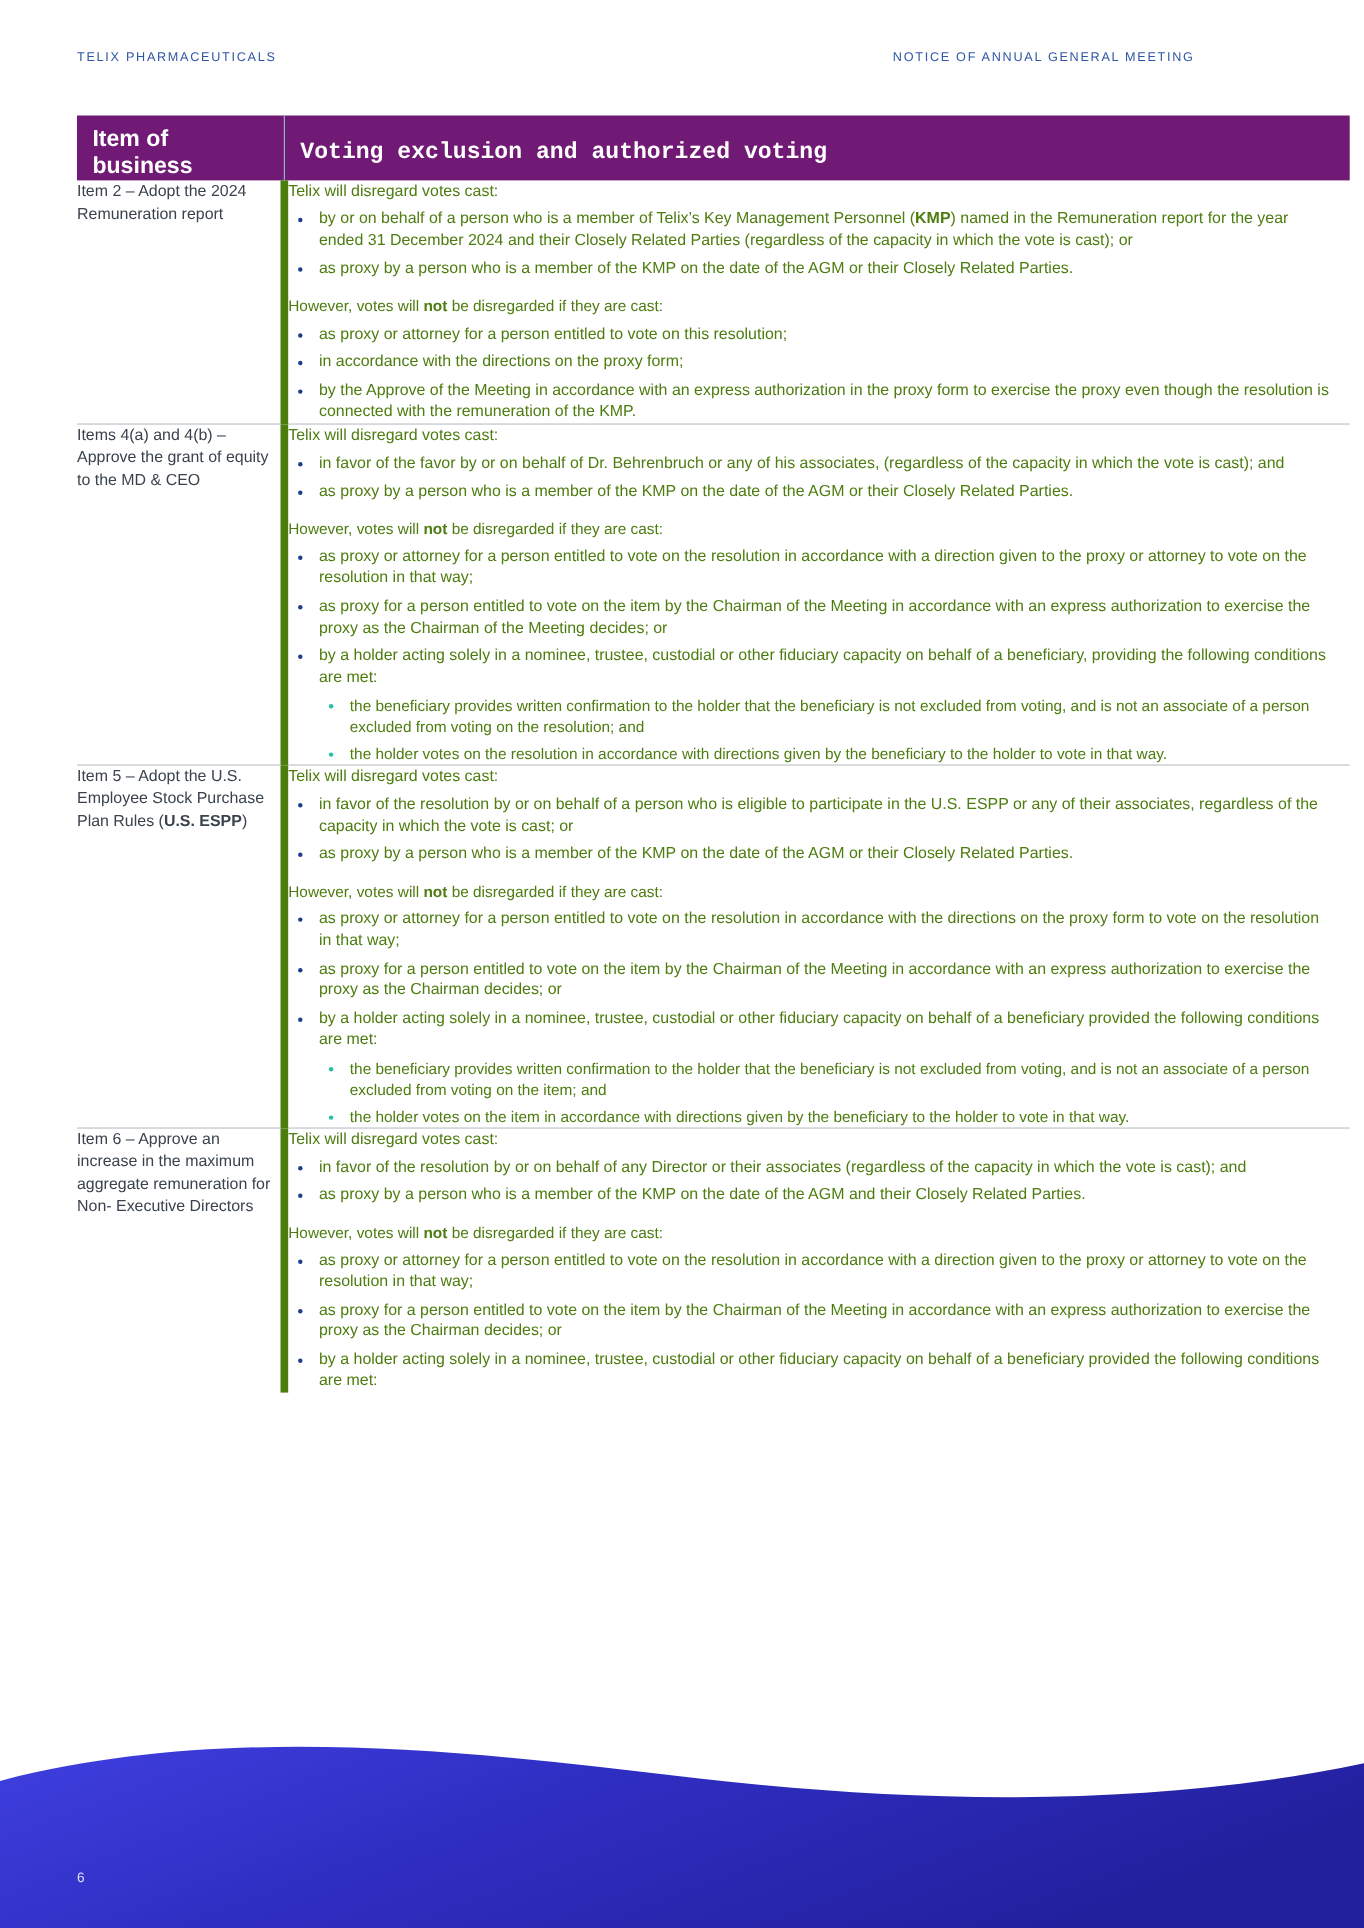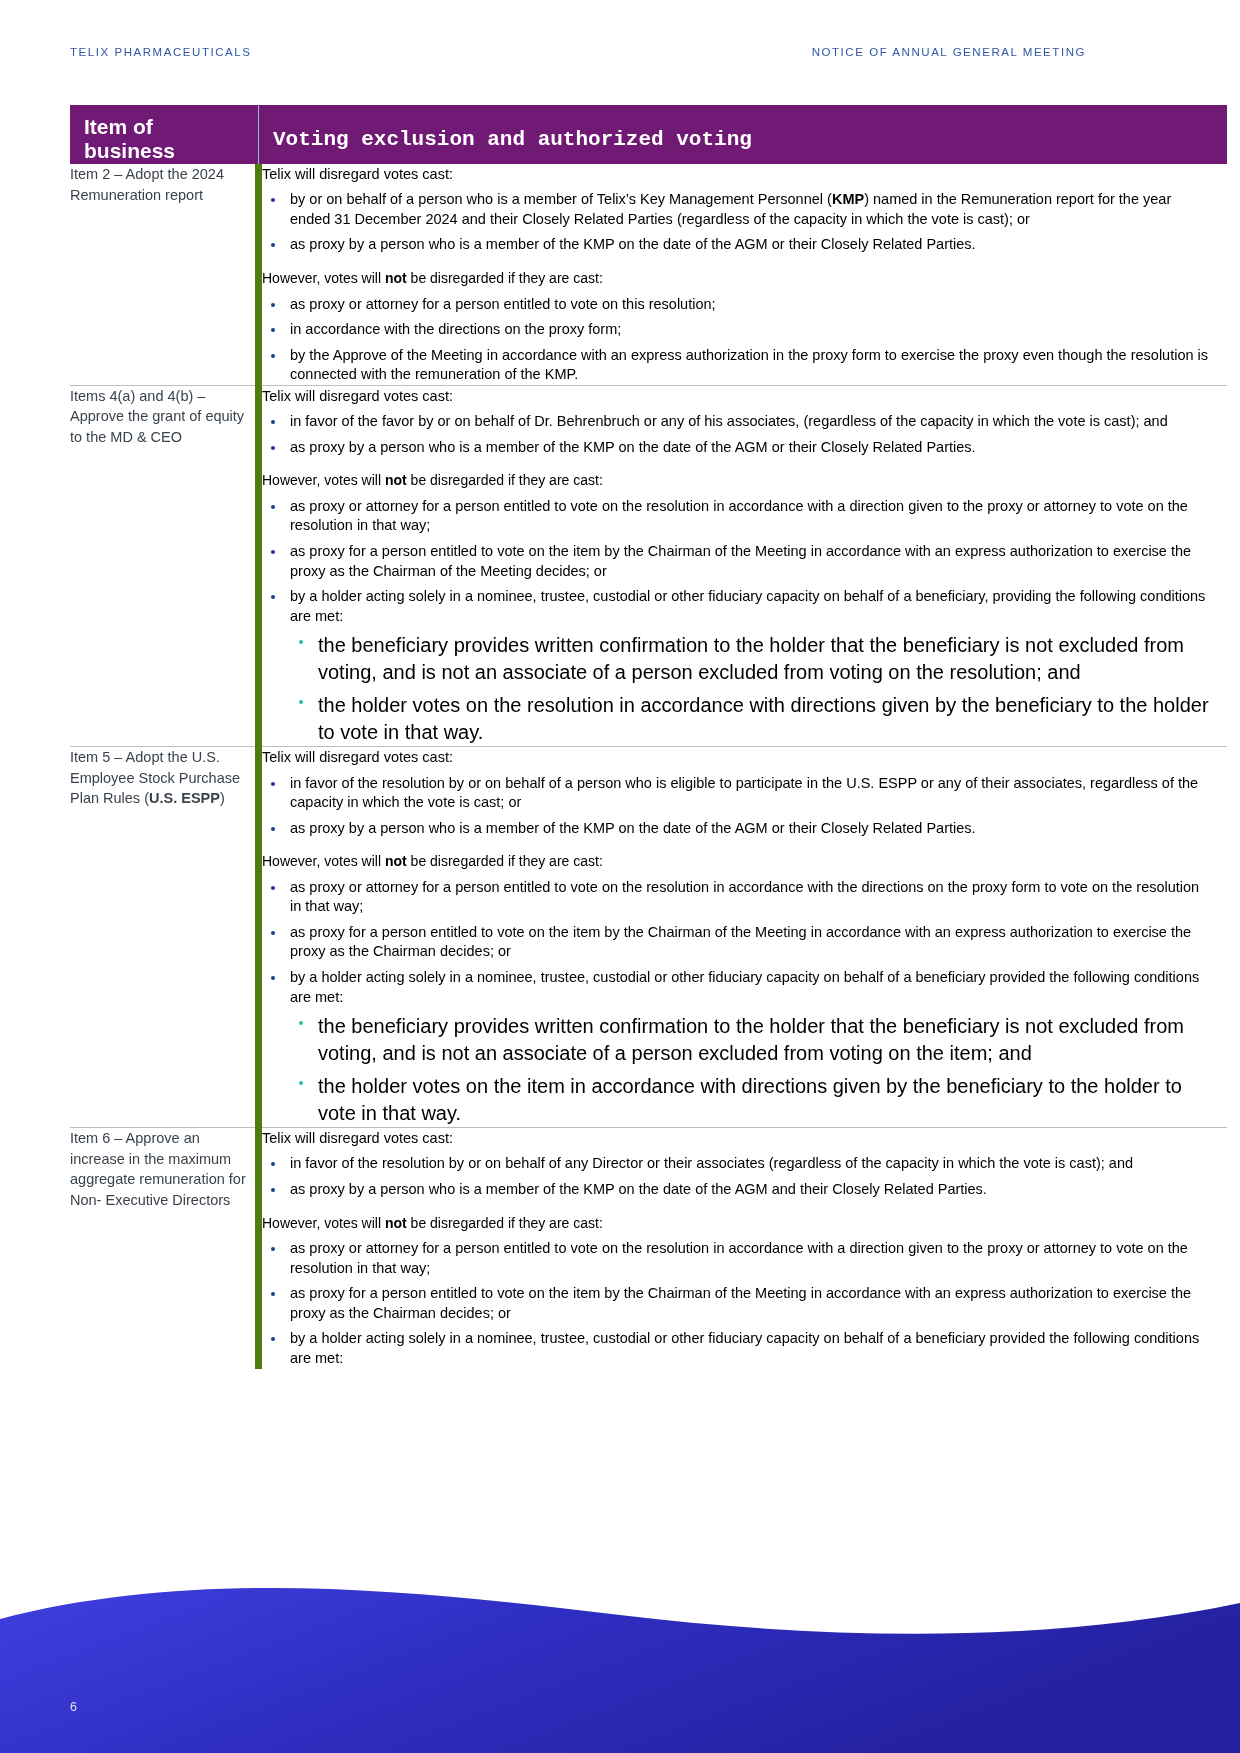--- a/index.html
+++ b/index.html
@@ -85,21 +85,21 @@
     border-right: 7px solid #4d7c0f;
     padding: 12px 14px 20px 14px;
     font-size: 14.5px;
     line-height: 1.42;
     color: #3a434d;
   }
   td.voting-cell {
     padding: 12px 10px 20px 14px;
     font-size: 14.5px;
     line-height: 1.38;
-    color: #000000;
+    color: #4d7c0f;
   }
 
   .lead-line {
     margin: 0 0 6px 0;
     font-size: 14.5px;
     line-height: 1.4;
   }
   .mid-line {
     margin: 14px 0 6px 0;
     font-size: 14px;
@@ -131,21 +131,21 @@
 
   ul.b2 {
     list-style: none;
     margin: 2px 0 0 0;
     padding: 0;
   }
   ul.b2 > li {
     position: relative;
     padding-left: 28px;
     margin: 6px 0 0 0;
-    font-size: 20px;
+    font-size: 14px;
     line-height: 1.35;
   }
   ul.b2 > li::before {
     content: "";
     position: absolute;
     left: 9px;
     top: 8px;
     width: 4px;
     height: 4px;
     border-radius: 50%;

